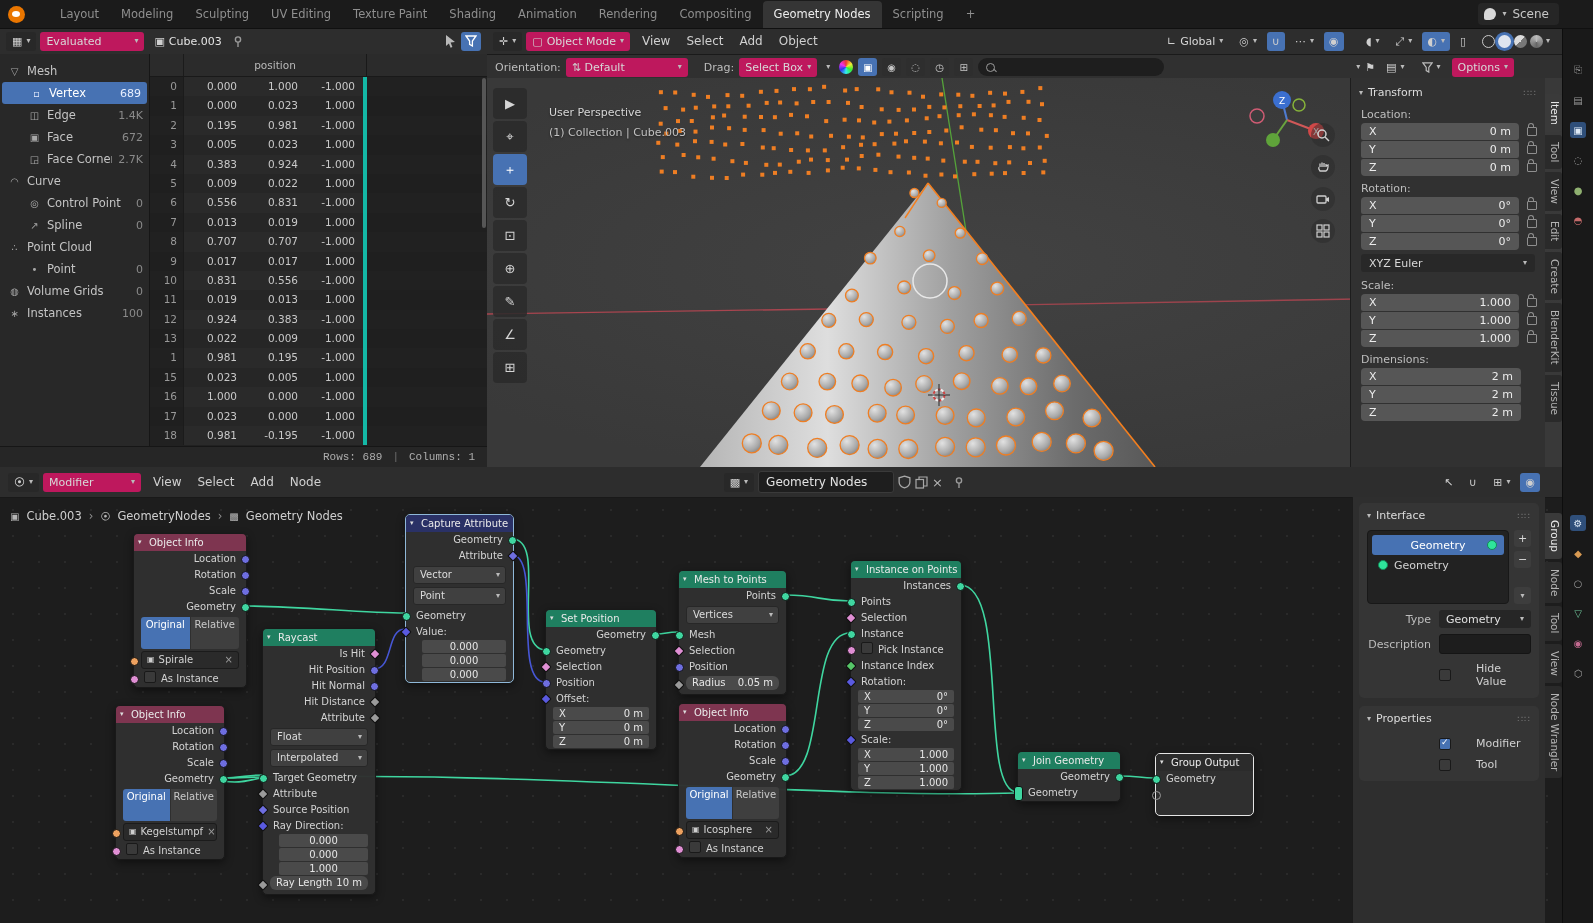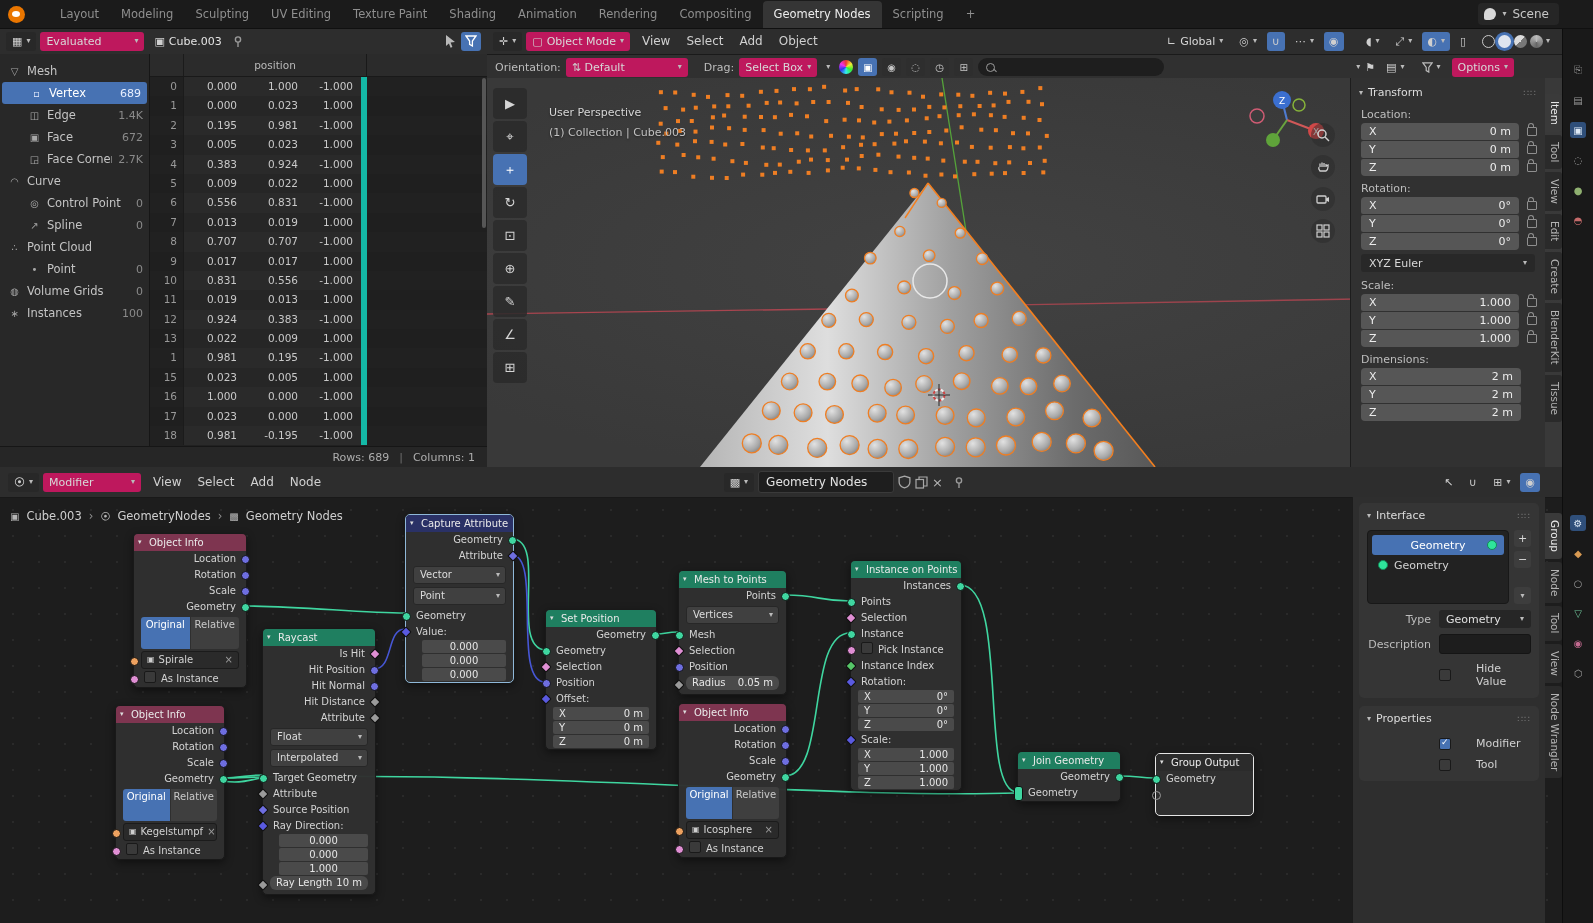--- a/index.html
+++ b/index.html
@@ -33,27 +33,27 @@
   .dom-item .di-label{flex:1;overflow:hidden;white-space:nowrap;}
   .dom-item .di-count{color:#8a8a8a;font-size:11px;}
   .dom-item.lvl1{padding-left:28px;}
   .dom-item.sel{background:#4772b3;border-radius:3px;color:#fff;margin:0 2px;}
   .dom-item.sel .di-count,.dom-item.sel .di-ico{color:#e8efff;}
   .ss-table{flex:1;position:relative;font-size:10.5px;color:#c9c9c9;}
   .tr{display:flex;height:19.4px;line-height:19.4px;}
   .tr.head{height:22px;line-height:22px;background:#2b2b2b;color:#b9b9b9;border-bottom:1px solid #191919;}
   .td-i{width:34px;text-align:right;padding-right:6px;color:#999;border-right:1px solid #1b1b1b;box-sizing:border-box;flex:none;}
   .td-v{width:61px;text-align:right;padding-right:8px;box-sizing:border-box;flex:none;background:#2a2a2a;}
-  .td-v.last{border-right:6px solid #14b8a6;}
+  .td-v.last{border-right:4px solid #14b8a6;}
   .tr.alt .td-v{background:#262626;}
   .tr.alt{background:#1f1f1f;}
   .td-rest{flex:1;}
   .td-span{width:183px;text-align:center;border-right:1px solid #191919;box-sizing:border-box;}
   .ss-scroll{position:absolute;right:1px;top:24px;width:4px;height:150px;background:#565656;border-radius:2px;}
-  .ss-footer{position:absolute;left:0;right:0;bottom:0;height:20px;background:#262626;border-top:1px solid #161616;display:flex;align-items:center;justify-content:flex-end;gap:10px;padding-right:12px;font-size:11px;color:#adadad;}
+  .ss-footer{position:absolute;left:0;right:0;bottom:0;height:20px;background:#262626;border-top:1px solid #161616;display:flex;align-items:center;justify-content:flex-end;gap:10px;padding-right:12px;font-size:11px;color:#adadad;font-family:Liberation Mono, monospace;}
   
   .viewport{position:absolute;left:487px;top:28px;width:1075px;height:439px;background:#3c3c3c;}
   .vp-sub{height:24px;background:#303030;display:flex;align-items:center;padding:0 8px;gap:5px;border-bottom:1px solid #202020;font-size:11px;}
   .vp-canvas{position:absolute;left:0;top:50px;right:0;bottom:0;overflow:hidden;background:radial-gradient(ellipse at 44% 48%, #424242, #393939 75%);}
   .vp-note{position:absolute;color:#d6d6d6;font-size:11px;text-shadow:0 1px 2px rgba(0,0,0,.5);}
   .vp-toolbar{position:absolute;left:6px;top:60px;display:flex;flex-direction:column;gap:2px;z-index:5;}
   .tool-btn{width:34px;height:31px;background:#2b2b2bdd;border-radius:4px;display:flex;align-items:center;justify-content:center;color:#d5d5d5;font-size:13px;}
   .tool-btn.active{background:#4772b3;color:#fff;}
   .vp-nav{position:absolute;right:227px;top:95px;display:flex;flex-direction:column;gap:8px;z-index:5;}
   .nav-btn{width:24px;height:24px;border-radius:50%;background:rgba(40,40,40,.45);display:flex;align-items:center;justify-content:center;color:#d0d0d0;}

